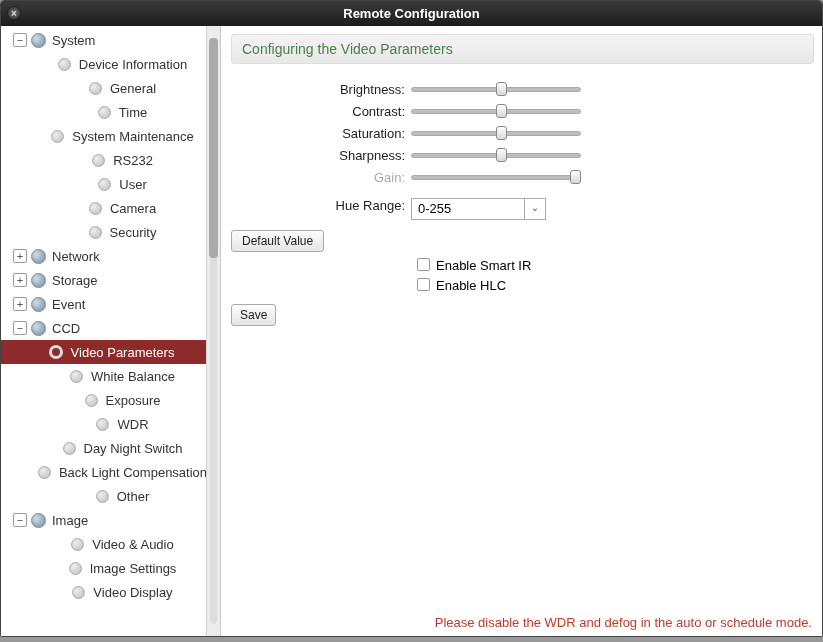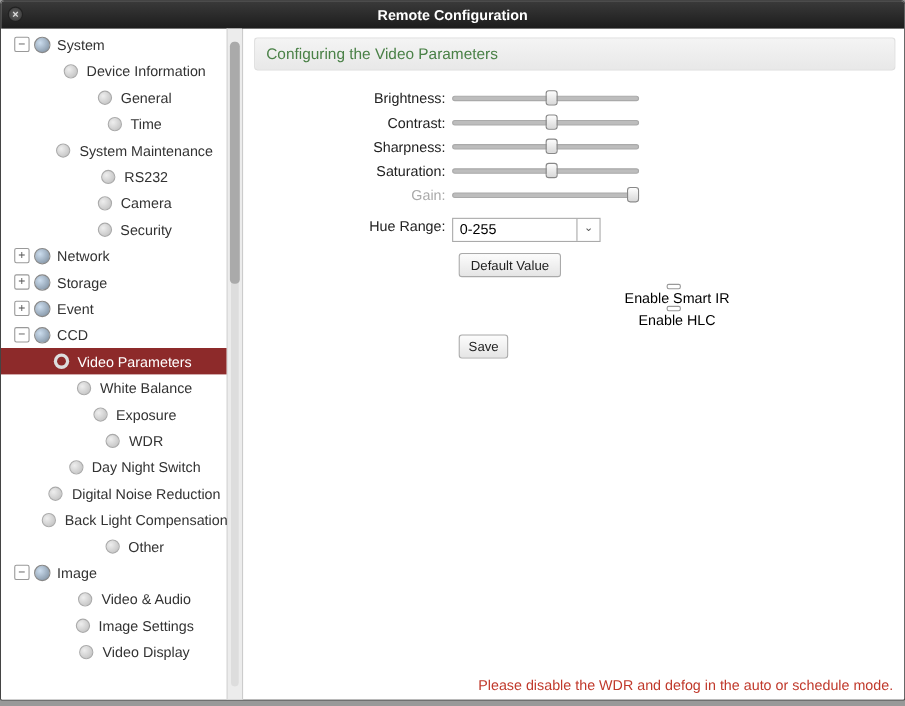--- a/index.html
+++ b/index.html
@@ -199,34 +199,31 @@
   border: 1px solid #aaa;
   background: linear-gradient(#fcfcfc,#e5e5e5);
   border-radius: 3px;
   padding: 3px 10px;
   cursor: pointer;
   font-size: 12px;
   color: #222;
 }
 .checkbox-row {
   display: flex;
-  align-items: center;
   margin-left: 186px;
   height: 20px;
-  flex-direction: column;
 }
 .chk {
   width: 13px; height: 13px;
   border: 1px solid #999;
   background: #fff;
   border-radius: 2px;
   margin-right: 6px;
 }
 .btn-row {
-  margin-left: 186px;
   margin-top: 6px;
 }
 .footer-note {
   position: absolute;
   right: 10px;
   bottom: 6px;
   color: #c0392b;
   font-size: 13px;
   margin-left: 27px;
 }
@@ -264,20 +261,24 @@
         <div class="tree-row level2">
             <div class="icon-dot"></div>
             <span>System Maintenance</span>
           </div>
         <div class="tree-row level2">
             <div class="icon-dot"></div>
             <span>RS232</span>
           </div>
         <div class="tree-row level2">
             <div class="icon-dot"></div>
+            <span>User</span>
+          </div>
+        <div class="tree-row level2">
+            <div class="icon-dot"></div>
             <span>Camera</span>
           </div>
         <div class="tree-row level2">
             <div class="icon-dot"></div>
             <span>Security</span>
           </div>
 
         <div class="tree-row level1">
           <div class="toggle">+</div>
           <div class="icon-globe"></div>
@@ -313,24 +314,20 @@
             <div class="icon-dot"></div>
             <span>Exposure</span>
           </div>
         <div class="tree-row level2">
             <div class="icon-dot"></div>
             <span>WDR</span>
           </div>
         <div class="tree-row level2">
             <div class="icon-dot"></div>
             <span>Day Night Switch</span>
-          </div>
-        <div class="tree-row level2">
-            <div class="icon-dot"></div>
-            <span>Digital Noise Reduction</span>
           </div>
         <div class="tree-row level2">
             <div class="icon-dot"></div>
             <span>Back Light Compensation</span>
           </div>
         <div class="tree-row level2">
             <div class="icon-dot"></div>
             <span>Other</span>
           </div>
 
@@ -369,28 +366,28 @@
             </div>
         </div>
         <div class="form-row">
           <label>Contrast:</label>
           <div class="slider">
               <div class="track"></div>
               <div class="thumb" style="left:50%"></div>
             </div>
         </div>
         <div class="form-row">
-          <label>Sharpness:</label>
+          <label>Saturation:</label>
           <div class="slider">
               <div class="track"></div>
               <div class="thumb" style="left:50%"></div>
             </div>
         </div>
         <div class="form-row">
-          <label>Saturation:</label>
+          <label>Sharpness:</label>
           <div class="slider">
               <div class="track"></div>
               <div class="thumb" style="left:50%"></div>
             </div>
         </div>
         <div class="form-row">
           <label class="disabled">Gain:</label>
           <div class="slider">
               <div class="track"></div>
               <div class="thumb" style="left:calc(100% - 11px)"></div>

